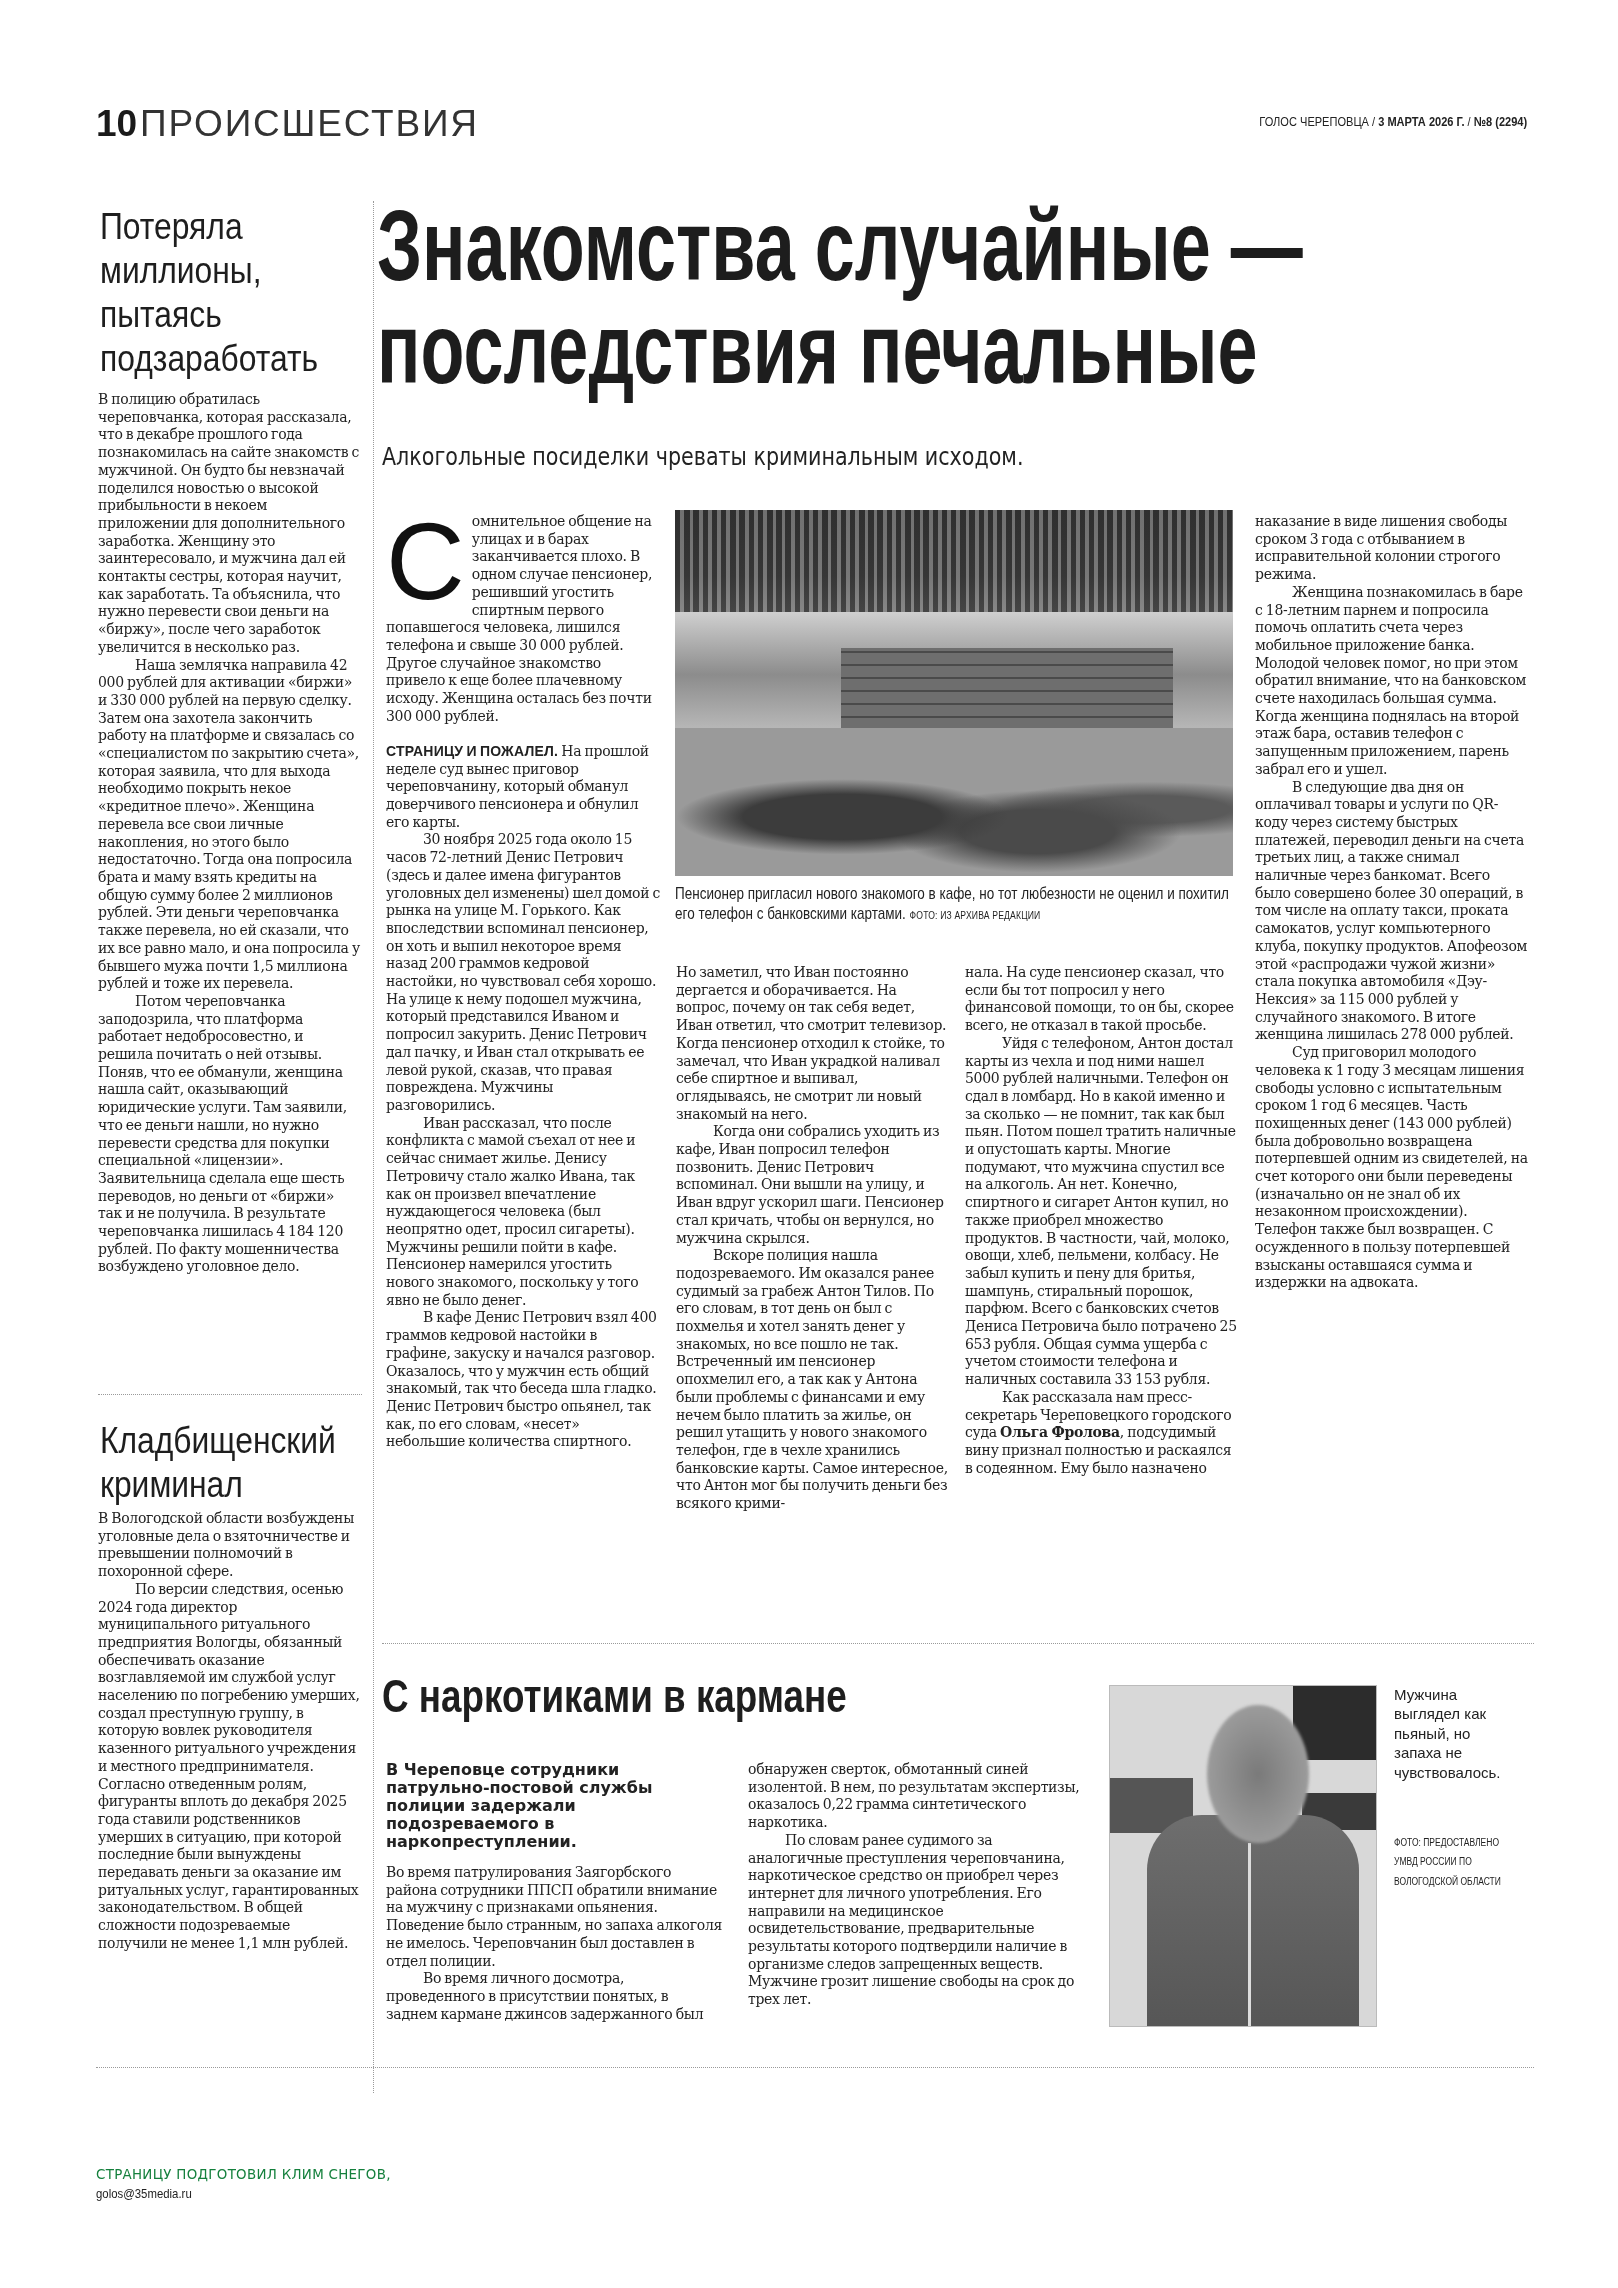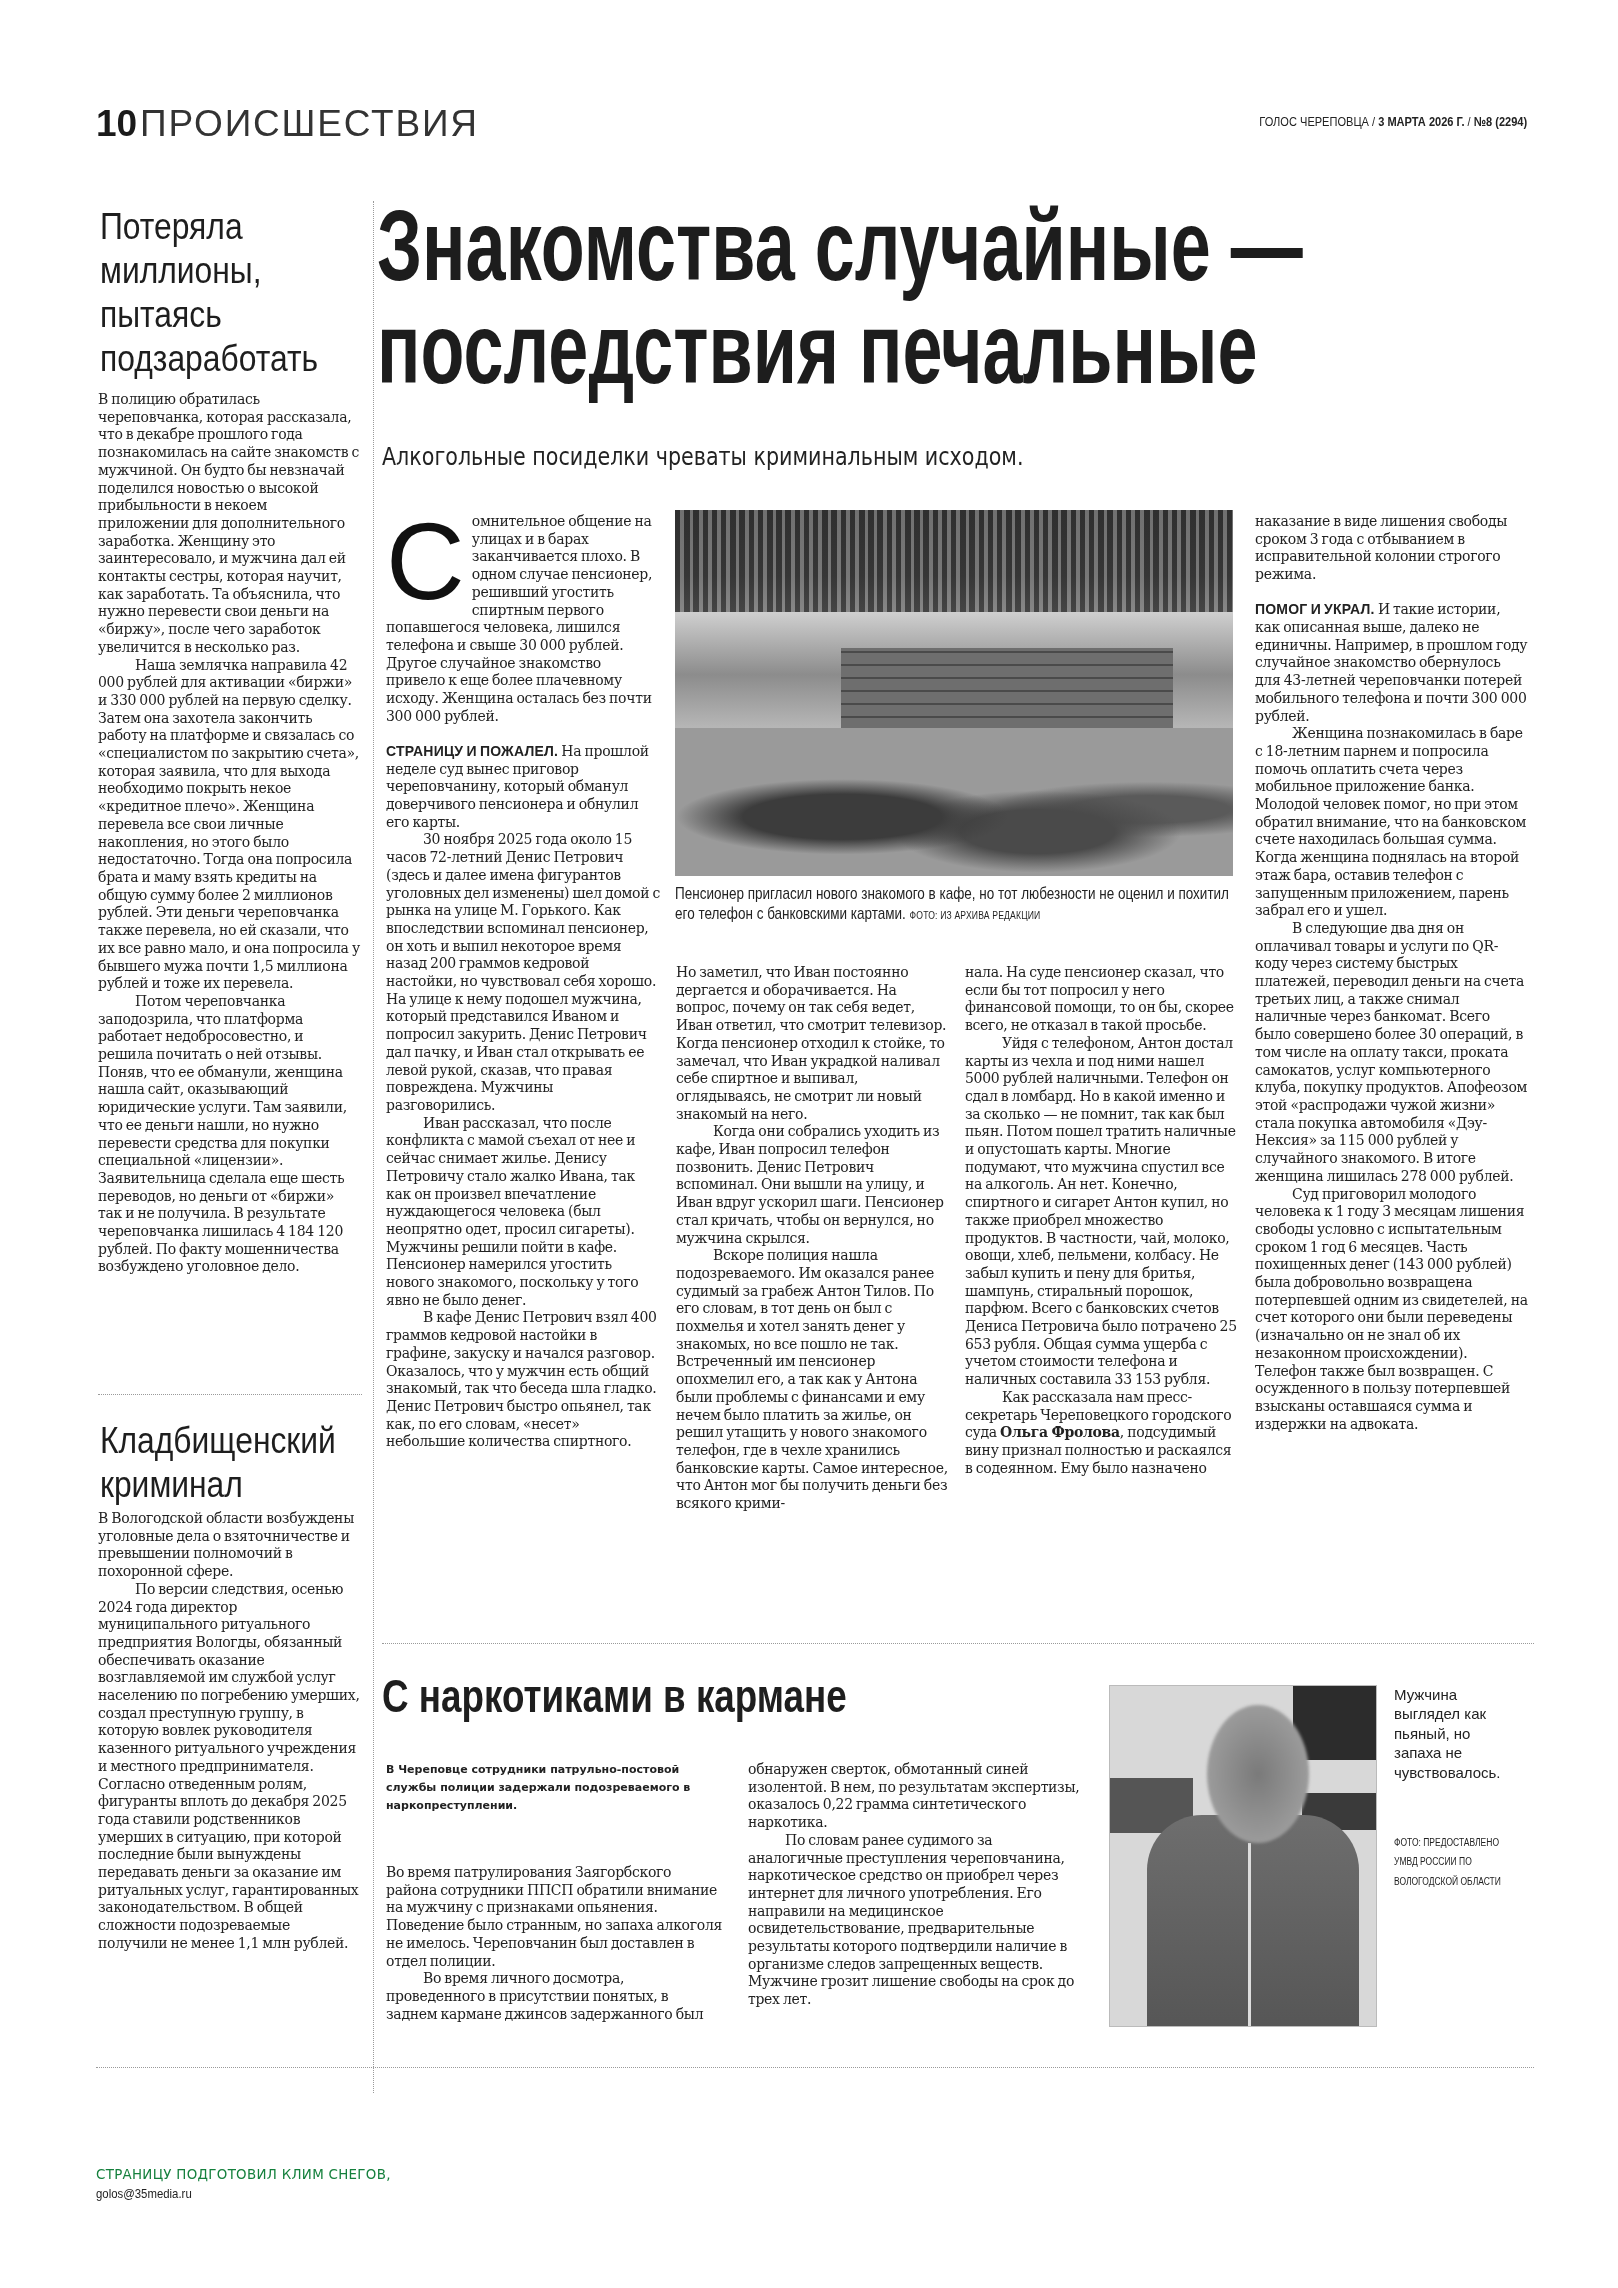--- a/index.html
+++ b/index.html
@@ -30,21 +30,21 @@
   .hdots { border-top: 1.8px dotted #9a9a9a; }
 
   .photo-cafe { left: 675px; top: 510px; width: 558px; height: 366px; background: linear-gradient(180deg, #3a3a3a 0%, #6b6b6b 18%, #cfcfcf 28%, #8c8c8c 45%, #b8b8b8 60%, #6d6d6d 78%, #9e9e9e 100%); overflow: hidden; }
   .photo-cafe .bottles { position: absolute; left: 0; top: 0; width: 100%; height: 102px; background: repeating-linear-gradient(90deg, #2d2d2d 0 5.5px, #7a7a7a 5.5px 9.2px); opacity: .85; }
   .photo-cafe .brick { position: absolute; left: 166px; top: 138px; width: 332px; height: 148px; background: repeating-linear-gradient(0deg, #4a4a4a 0 1.8px, #6e6e6e 1.8px 13px); }
   .photo-cafe .crowd { position: absolute; left: 0; bottom: 0; width: 100%; height: 148px; background: radial-gradient(ellipse at 30% 60%, #3c3c3c 0 18%, transparent 30%), radial-gradient(ellipse at 65% 70%, #4a4a4a 0 15%, transparent 28%), radial-gradient(ellipse at 85% 55%, #5a5a5a 0 12%, transparent 24%), #9a9a9a; }
   .caption { font-family: "Liberation Sans", sans-serif; font-size: 15.7px; line-height: 20px; color: #222; transform: scaleX(0.86); transform-origin: left top; }
   .credit { font-family: "Liberation Sans", sans-serif; font-size: 10px; text-transform: uppercase; letter-spacing: 0.2px; }
 
   .drug-title { left: 382px; top: 1669px; font-family: "Liberation Sans", sans-serif; font-size: 46px; line-height: 54px; color: #1e1e1e; transform: scaleX(0.8); transform-origin: left top; white-space: nowrap; }
-  .drug-lead { left: 386px; top: 1761px; width: 341px; font-family: "DejaVu Sans", sans-serif; font-weight: bold; font-size: 11px; line-height: 18px; color: #222; }
+  .drug-lead { left: 386px; top: 1761px; width: 341px; font-family: "DejaVu Sans", sans-serif; font-weight: bold; font-size: 16px; line-height: 18px; color: #222; }
   .photo-man { left: 1109px; top: 1685px; width: 268px; height: 342px; background: #d8d8d8; overflow: hidden; border: 0.9px solid #bbb; }
   .photo-man .poster1 { position: absolute; right: 0; top: 0; width: 83px; height: 74px; background: #2c2c2c; }
   .photo-man .poster2 { position: absolute; right: 0; top: 107px; width: 74px; height: 37px; background: #3a3a3a; }
   .photo-man .poster3 { position: absolute; left: 0; top: 92px; width: 83px; height: 55px; background: #555; }
   .photo-man .head { position: absolute; left: 97px; top: 18.5px; width: 102px; height: 138px; border-radius: 50%; background: radial-gradient(ellipse, #7a7a7a 0%, #9b9b9b 70%, #bcbcbc 100%); filter: blur(1.8px); }
   .photo-man .body-jacket { position: absolute; left: 37px; top: 129px; width: 212px; height: 222px; border-radius: 55px 55px 0 0; background: linear-gradient(180deg, #6e6e6e, #555); }
   .photo-man .zip { position: absolute; left: 138px; top: 157px; width: 2.8px; height: 185px; background: #ddd; }
   .man-caption { left: 1394px; top: 1685px; width: 120px; font-family: "Liberation Sans", sans-serif; font-size: 15px; line-height: 19.4px; color: #222; }
   .man-credit { left: 1394px; top: 1833px; width: 138px; font-family: "Liberation Sans", sans-serif; font-size: 10px; line-height: 19.4px; color: #222; transform: scaleX(0.85); transform-origin: left top; }
 
@@ -107,21 +107,20 @@
 </div>
 
 <div class="abs body" style="left:965px; top:964px; width:273px;">
   <p>нала. На суде пенсионер сказал, что если бы тот попросил у него финансовой помощи, то он бы, скорее всего, не отказал в такой просьбе.</p>
   <p class="ind">Уйдя с телефоном, Антон достал карты из чехла и под ними нашел 5000 рублей наличными. Телефон он сдал в ломбард. Но в какой именно и за сколько — не помнит, так как был пьян. Потом пошел тратить наличные и опустошать карты. Многие подумают, что мужчина спустил все на алкоголь. Ан нет. Конечно, спиртного и сигарет Антон купил, но также приобрел множество продуктов. В частности, чай, молоко, овощи, хлеб, пельмени, колбасу. Не забыл купить и пену для бритья, шампунь, стиральный порошок, парфюм. Всего с банковских счетов Дениса Петровича было потрачено 25 653 рубля. Общая сумма ущерба с учетом стоимости телефона и наличных составила 33 153 рубля.</p>
   <p class="ind"><span>Как рассказала нам пресс-секретарь Череповецкого городского суда </span><b>Ольга Фролова</b><span>, подсудимый вину признал полностью и раскаялся в содеянном. Ему было назначено</span></p>
 </div>
 
 <div class="abs body" style="left:1255px; top:513px; width:273px;">
   <p>наказание в виде лишения свободы сроком 3 года с отбыванием в исправительной колонии строгого режима.</p>
-  <p style="margin-top:17.5px;"><span class="lead-kw">ПОМОГ И УКРАЛ.</span><span> И такие истории, как описанная выше, далеко не единичны. Например, в прошлом году случайное знакомство обернулось для 43-летней череповчанки потерей мобильного телефона и почти 300 000 рублей.</span></p>
   <p class="ind">Женщина познакомилась в баре с 18-летним парнем и попросила помочь оплатить счета через мобильное приложение банка. Молодой человек помог, но при этом обратил внимание, что на банковском счете находилась большая сумма. Когда женщина поднялась на второй этаж бара, оставив телефон с запущенным приложением, парень забрал его и ушел.</p>
   <p class="ind">В следующие два дня он оплачивал товары и услуги по QR-коду через систему быстрых платежей, переводил деньги на счета третьих лиц, а также снимал наличные через банкомат. Всего было совершено более 30 операций, в том числе на оплату такси, проката самокатов, услуг компьютерного клуба, покупку продуктов. Апофеозом этой «распродажи чужой жизни» стала покупка автомобиля «Дэу-Нексия» за 115 000 рублей у случайного знакомого. В итоге женщина лишилась 278 000 рублей.</p>
   <p class="ind">Суд приговорил молодого человека к 1 году 3 месяцам лишения свободы условно с испытательным сроком 1 год 6 месяцев. Часть похищенных денег (143 000 рублей) была добровольно возвращена потерпевшей одним из свидетелей, на счет которого они были переведены (изначально он не знал об их незаконном происхождении). Телефон также был возвращен. С осужденного в пользу потерпевшей взысканы оставшаяся сумма и издержки на адвоката.</p>
 </div>
 
 <div class="abs hdots" style="left:382px; top:1643px; width:1152px;"></div>
 
 <h2 class="abs drug-title">С наркотиками в кармане</h2>
 <div class="abs drug-lead">В Череповце сотрудники патрульно-постовой службы полиции задержали подозреваемого в наркопреступлении.</div>
 <div class="abs body" style="left:386px; top:1864px; width:336px;">

